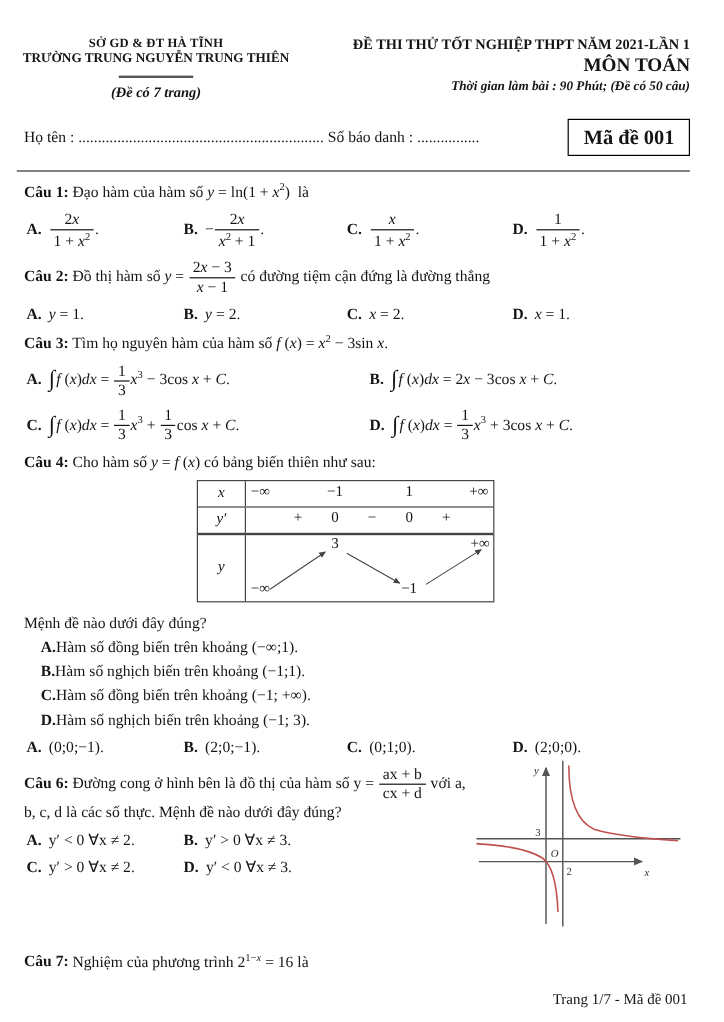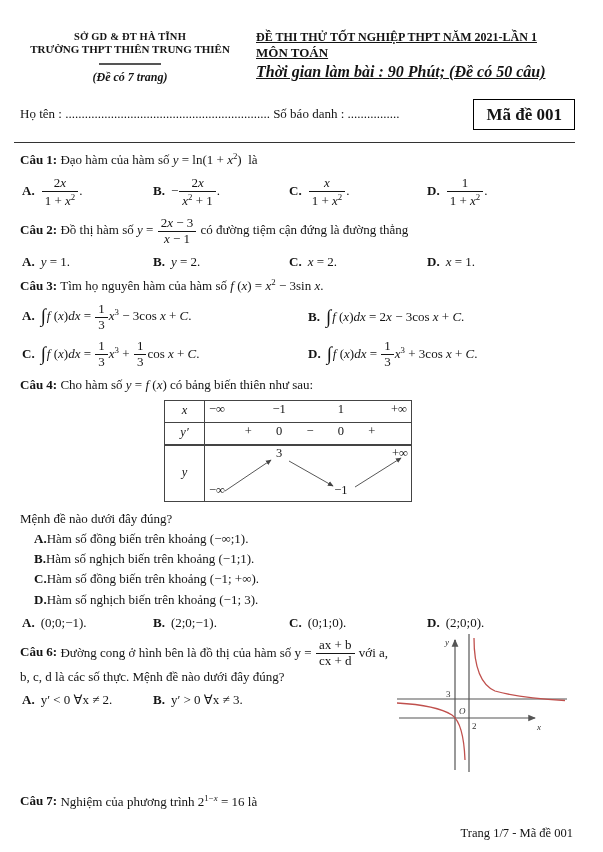--- a/index.html
+++ b/index.html
@@ -7,28 +7,28 @@
   body {
     width:603px; height:852px; background:#fff; color:#141414;
     font-family:"Liberation Serif", serif; font-size:13px; line-height:1.25;
     overflow:hidden;
   }
   .page { padding:30px 28px 0 14px; position:relative; height:852px; }
 
   
   .hdr { display:flex; }
   .hdr-left { width:232px; text-align:center; }
-  .hdr-right { flex:1; text-align:left; padding-left:10px;text-decoration:underline; }
+  .hdr-right { flex:1; text-align:right; padding-left:10px; }
   .dept { font-weight:bold; font-size:10.5px; letter-spacing:.2px; }
   .school { font-weight:bold; font-size:11px; }
   .divider { width:62px; border-top:2px solid #555; margin:6px auto 5px auto; }
   .pages-note { font-weight:bold; font-style:italic; font-size:12px; }
   .exam-title { font-weight:bold; font-size:12px; }
-  .subject { font-weight:bold; font-size:13px; }
-  .duration { font-weight:bold; font-style:italic; font-size:16px; margin-top:1px; }
+  .subject { font-weight:bold; font-size:16px; }
+  .duration { font-weight:bold; font-style:italic; font-size:11px; margin-top:1px; }
 
   .name-row { display:flex; align-items:center; margin:14px 0 0 6px; font-size:13px; }
   .code-box {
     margin-left:auto; margin-right:0; border:1.6px solid #000;
     font-weight:bold; font-size:17px; padding:4px 12px;
   }
   .rule { border:none; border-top:1.6px solid #333; margin:12px 0 8px 0; }
 
   
   .q { margin:7px 0 7px 0; }
@@ -75,21 +75,21 @@
   .footer { text-align:right; margin-top:16px; padding-right:2px; font-size:12.5px; }
 </style>
 </head>
 <body>
 
 <div class="page">
 
   <div class="hdr">
     <div class="hdr-left">
       <div class="dept">SỞ GD &amp; ĐT HÀ TĨNH</div>
-      <div class="school">TRƯỜNG THPT THIÊN TRUNG THIÊN</div>
+      <div class="school">TRƯỜNG TRUNG NGUYỄN TRUNG THIÊN</div>
       <div class="divider"></div>
       <div class="pages-note">(Đề có 7 trang)</div>
     </div>
     <div class="hdr-right">
       <div class="exam-title">ĐỀ THI THỬ TỐT NGHIỆP THPT NĂM  2021-LẦN 1</div>
       <div class="subject">MÔN TOÁN</div>
       <div class="duration">Thời gian làm bài : 90 Phút; (Đề có 50 câu)</div>
     </div>
   </div>
 
@@ -194,20 +194,24 @@
     </div>
   </div>
 
   <div class="q q6wrap">
     <div class="q6left">
       <div class="qtext"><span class="qlabel">Câu 6:</span> <span>Đường cong ở hình bên là đồ thị của hàm số y = <span class="frac"><span class="num">ax + b</span><span class="den">cx + d</span></span> với a, b, c, d là các số thực. Mệnh đề nào dưới đây đúng?</span></div>
       <div class="opts">
         <span class="o1"><b class="ol">A.</b><span>y′ &lt; 0 ∀x ≠ 2.</span></span>
         <span class="o4"><b class="ol">B.</b><span>y′ &gt; 0 ∀x ≠ 3.</span></span>
       </div>
+      <div class="opts">
+        <span class="o1"><b class="ol">C.</b><span>y′ &gt; 0 ∀x ≠ 2.</span></span>
+        <span class="o4"><b class="ol">D.</b><span>y′ &lt; 0 ∀x ≠ 3.</span></span>
+      </div>
     </div>
     <div class="q6graph">
       <svg width="180" height="142" viewBox="0 0 180 142">
         <defs>
           <marker id="gah" viewBox="0 0 10 10" refX="7" refY="5" markerWidth="8" markerHeight="8" orient="auto">
             <path d="M0,1.5 L8,5 L0,8.5 z" fill="#555"></path>
           </marker>
         </defs>
 
         <line x1="60" y1="8" x2="60" y2="138" stroke="#555" stroke-width="1.2"></line>

